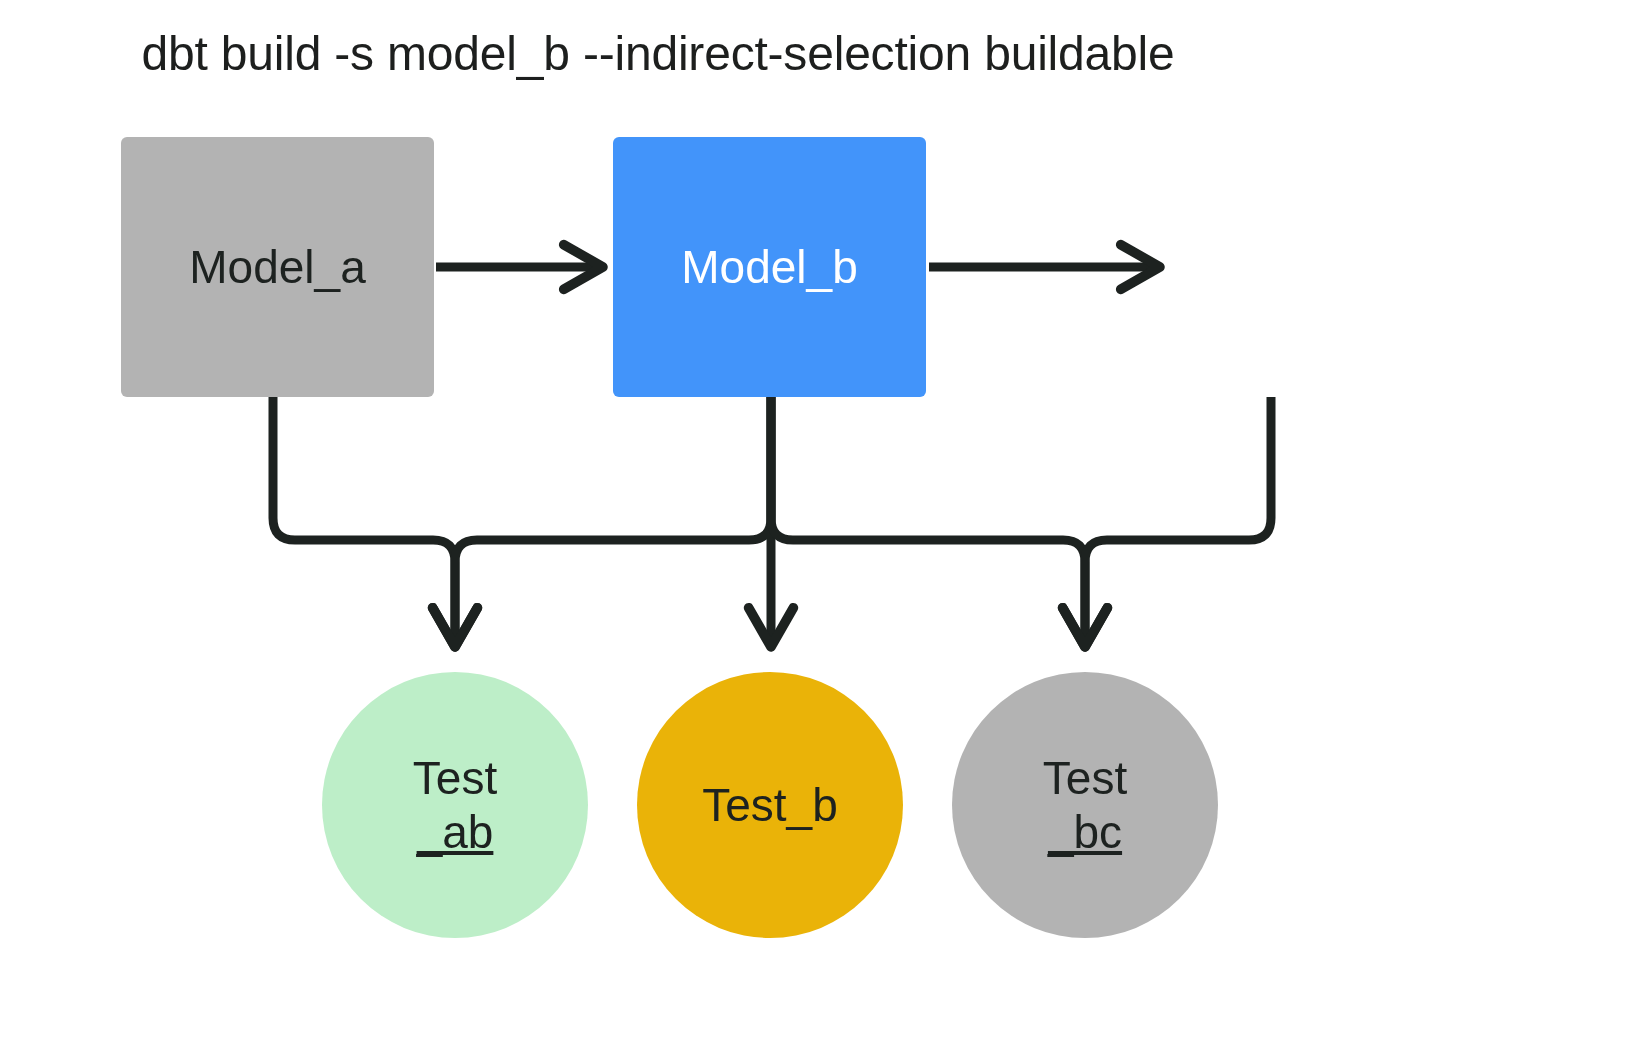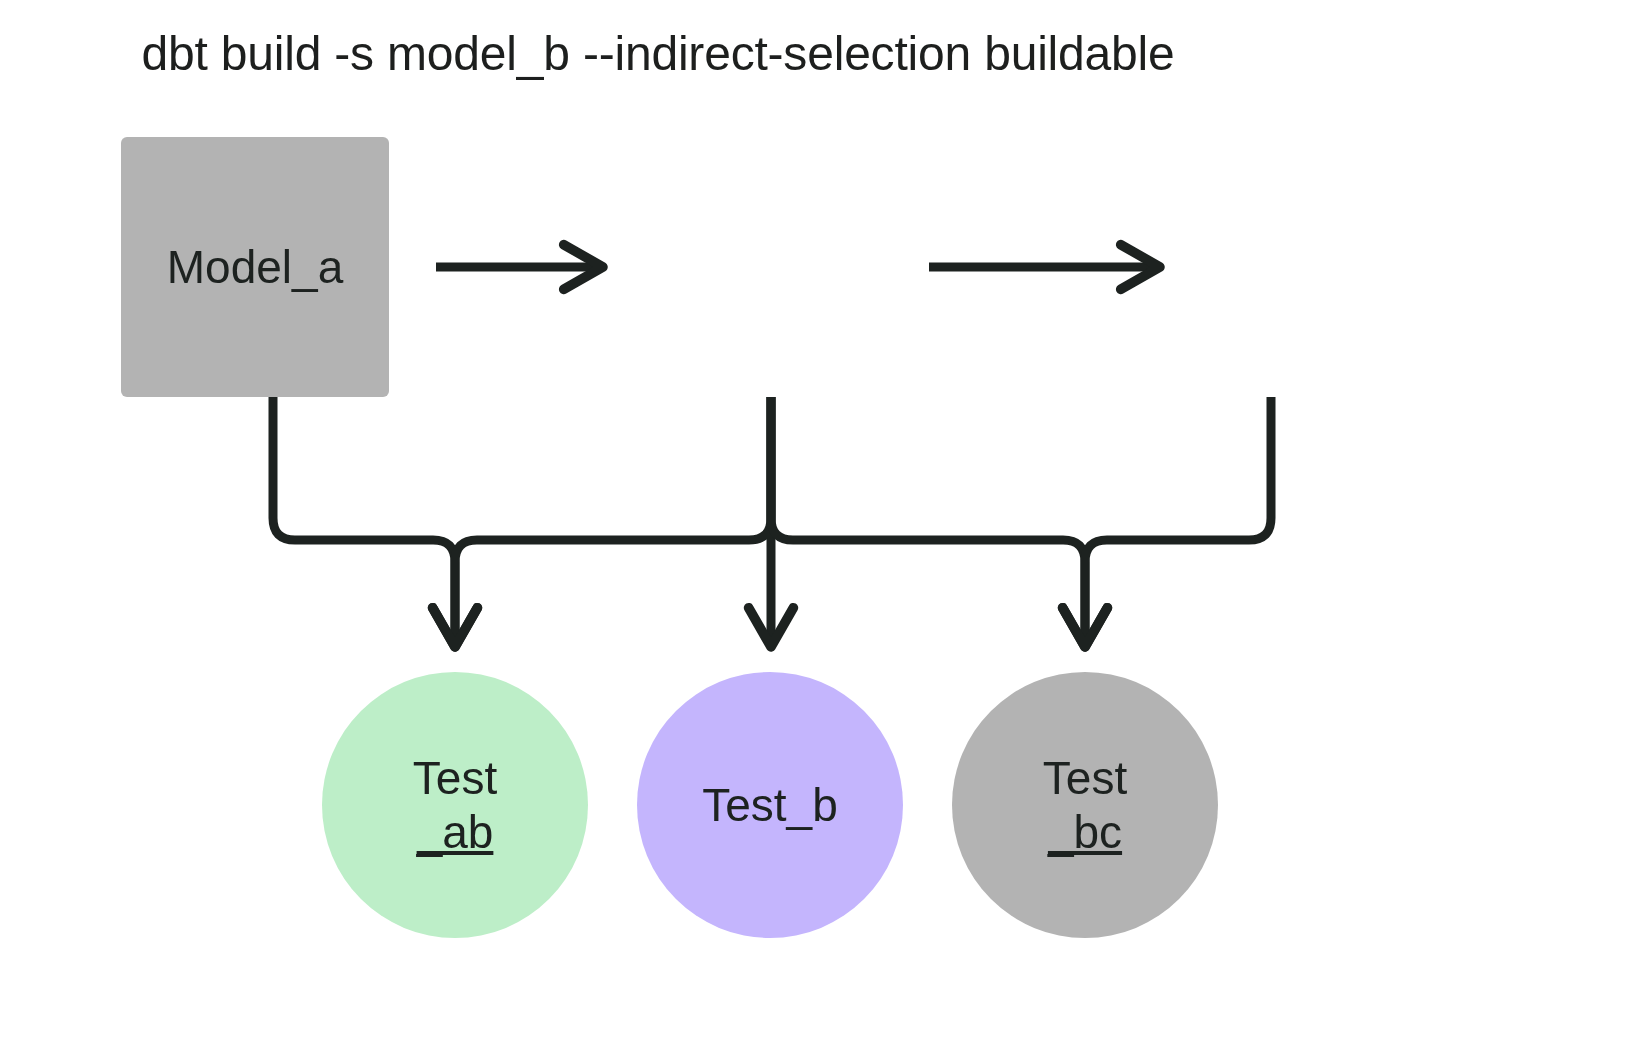--- a/index.html
+++ b/index.html
@@ -44,34 +44,34 @@
     align-items: center;
     justify-content: center;
     text-align: center;
     font-size: 46px;
     font-weight: 400;
     line-height: 1.18;
     color: #1d2220;
     box-sizing: border-box;
   }
   .model-box {
-    width: 268px;
+    width: 313px;
     height: 260px;
     border-radius: 6px;
   }
   .model-gray { background: #b3b3b3; color: #1d2220; }
   .model-blue { background: #4294fa; color: #ffffff; }
   .circle {
     width: 266px;
     height: 266px;
     border-radius: 50%;
     flex-direction: column;
   }
   .circle-green  { background: #bdeec8; }
-  .circle-yellow { background: #c4b5fd; }
+  .circle-yellow { background: #eab308; }
   .circle-gray   { background: #b3b3b3; }
   .circle .line2 { display: block; text-decoration: underline; }
   #node-model-a { left: 121px; top: 137px; }
   #node-model-b { left: 613px; top: 137px; }
   #node-model-c { left: 1170px; top: 137px; }
   #node-test-ab { left: 322px; top: 672px; }
   #node-test-b  { left: 637px; top: 672px; }
   #node-test-bc { left: 952px; top: 672px; }
 </style>
 </head>
@@ -103,20 +103,23 @@
       <path d="M 771 397 L 771 518 Q 771 540 793 540 L 1063 540 Q 1085 540 1085 562 L 1085 645" marker-end="url(#arrowend)"></path>
 
       <path d="M 1271 397 L 1271 518 Q 1271 540 1249 540 L 1107 540 Q 1085 540 1085 562 L 1085 645" marker-end="url(#arrowend)"></path>
     </g>
   </svg>
 
   <div id="node-model-a" class="node model-box model-gray">
     <span>Model_a</span>
   </div>
 
+  <div id="node-model-b" class="node model-box model-blue">
+    <span>Model_b</span>
+  </div>
 
 
   <div id="node-test-ab" class="node circle circle-green">
     <span class="line1">Test</span>
     <span class="line2">_ab</span>
   </div>
 
   <div id="node-test-b" class="node circle circle-yellow">
     <span class="line1">Test_b</span>
 

